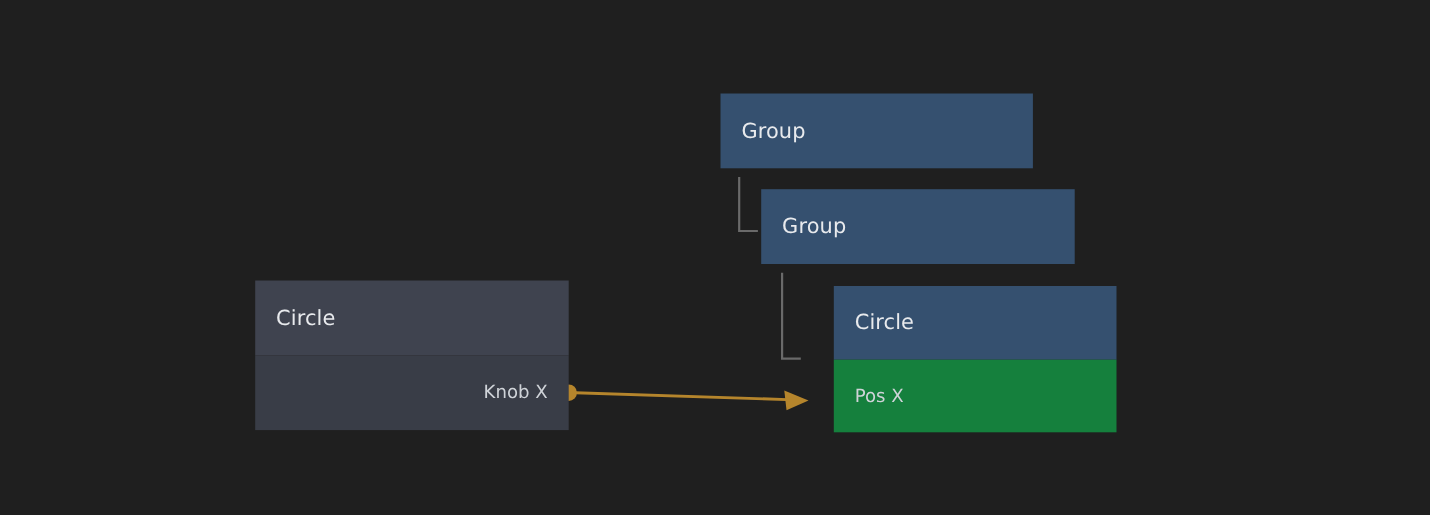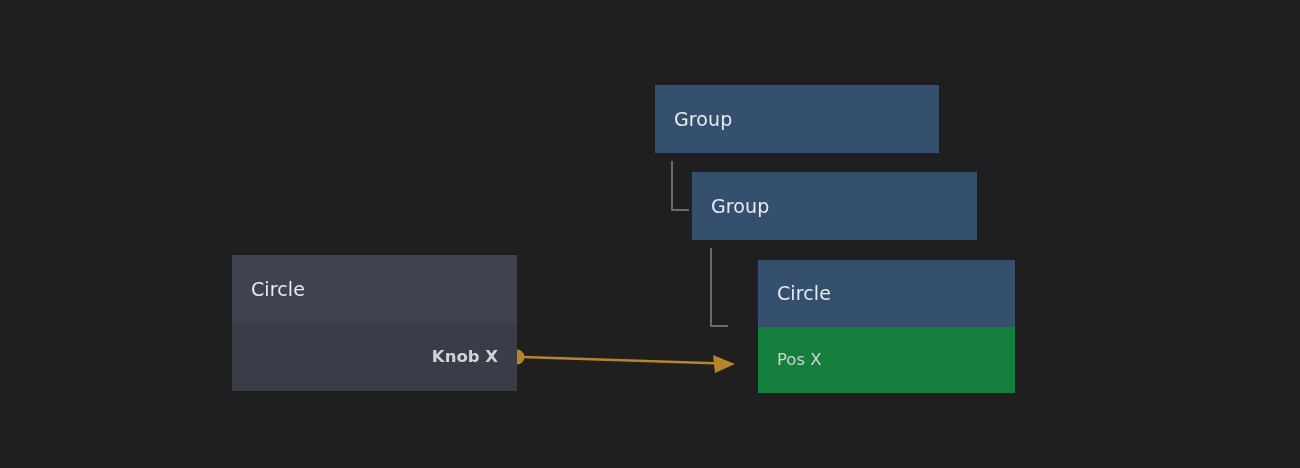--- a/index.html
+++ b/index.html
@@ -54,21 +54,21 @@
   .port-label {
     color: #cfd3d8;
     font-size: 16.5px;
     line-height: 1;
   }
   
   .blue .node-header { background: #35506f; }
   .blue .node-body   { background: #15803d; }
   
   .slate .node-header { background: #3f434f; }
-  .slate .node-body   { background: #393d47; font-weight: bold; }
+  .slate .node-body   { background: #393d47; }
 
   
   #wires {
     position: absolute;
     left: 0;
     top: 0;
     width: 1300px;
     height: 468px;
     pointer-events: none;
   }

